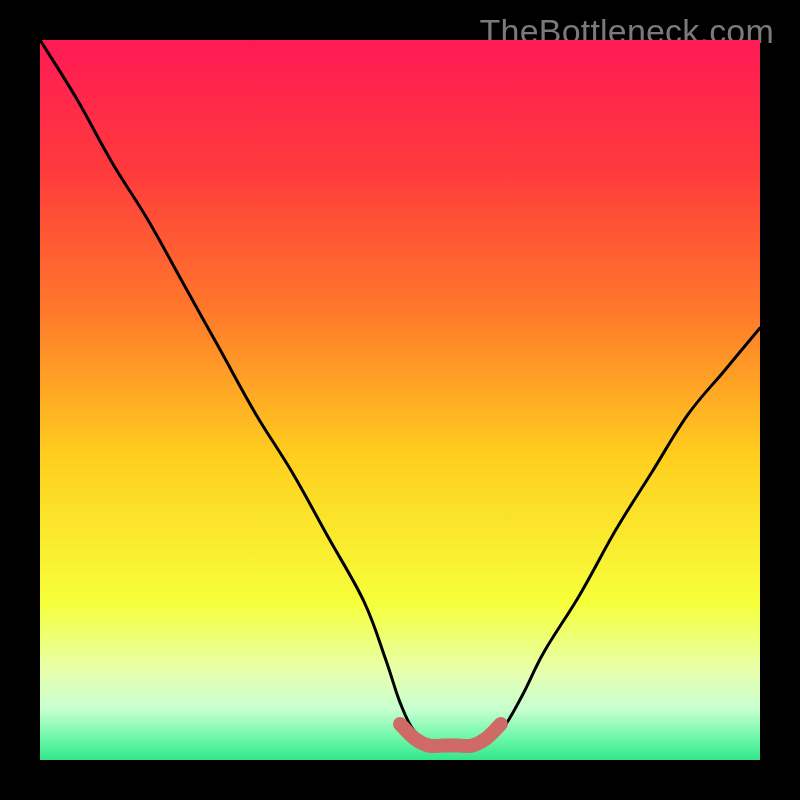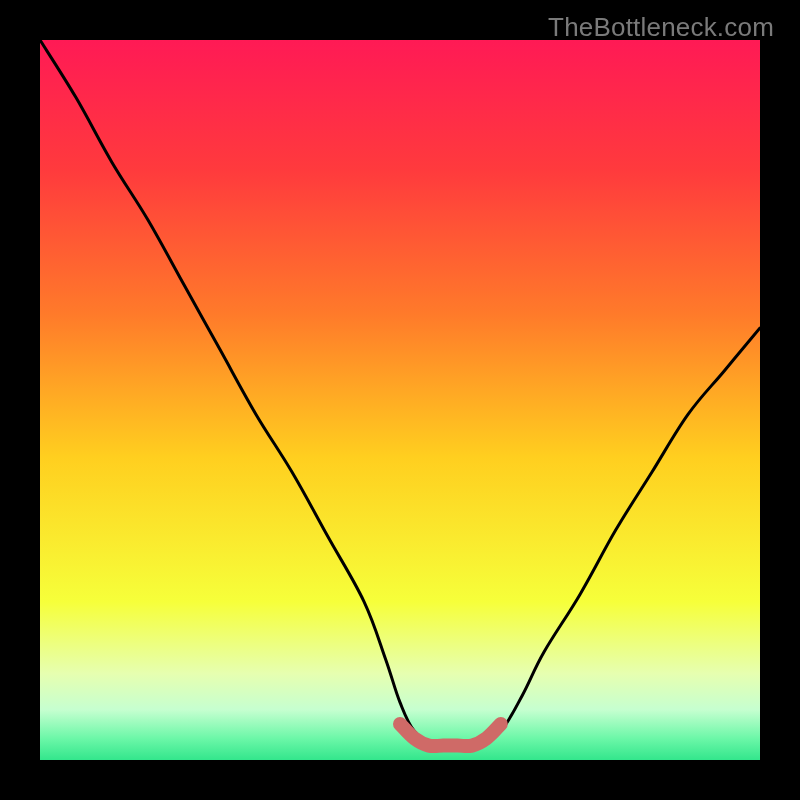--- a/index.html
+++ b/index.html
@@ -28,21 +28,21 @@
   }
   .gradient {
     position: absolute;
     inset: 0;
   }
   .watermark {
     position: absolute;
     top: 12px;
     right: 26px;
     font-family: Arial, Helvetica, sans-serif;
-    font-size: 26px;
+    font-size: 34px;
     color: #7a7a7a;
     letter-spacing: 0.2px;
     text-align: center;
   }
   svg.curve {
     position: absolute;
     inset: 0;
   }
 </style>
 </head>

